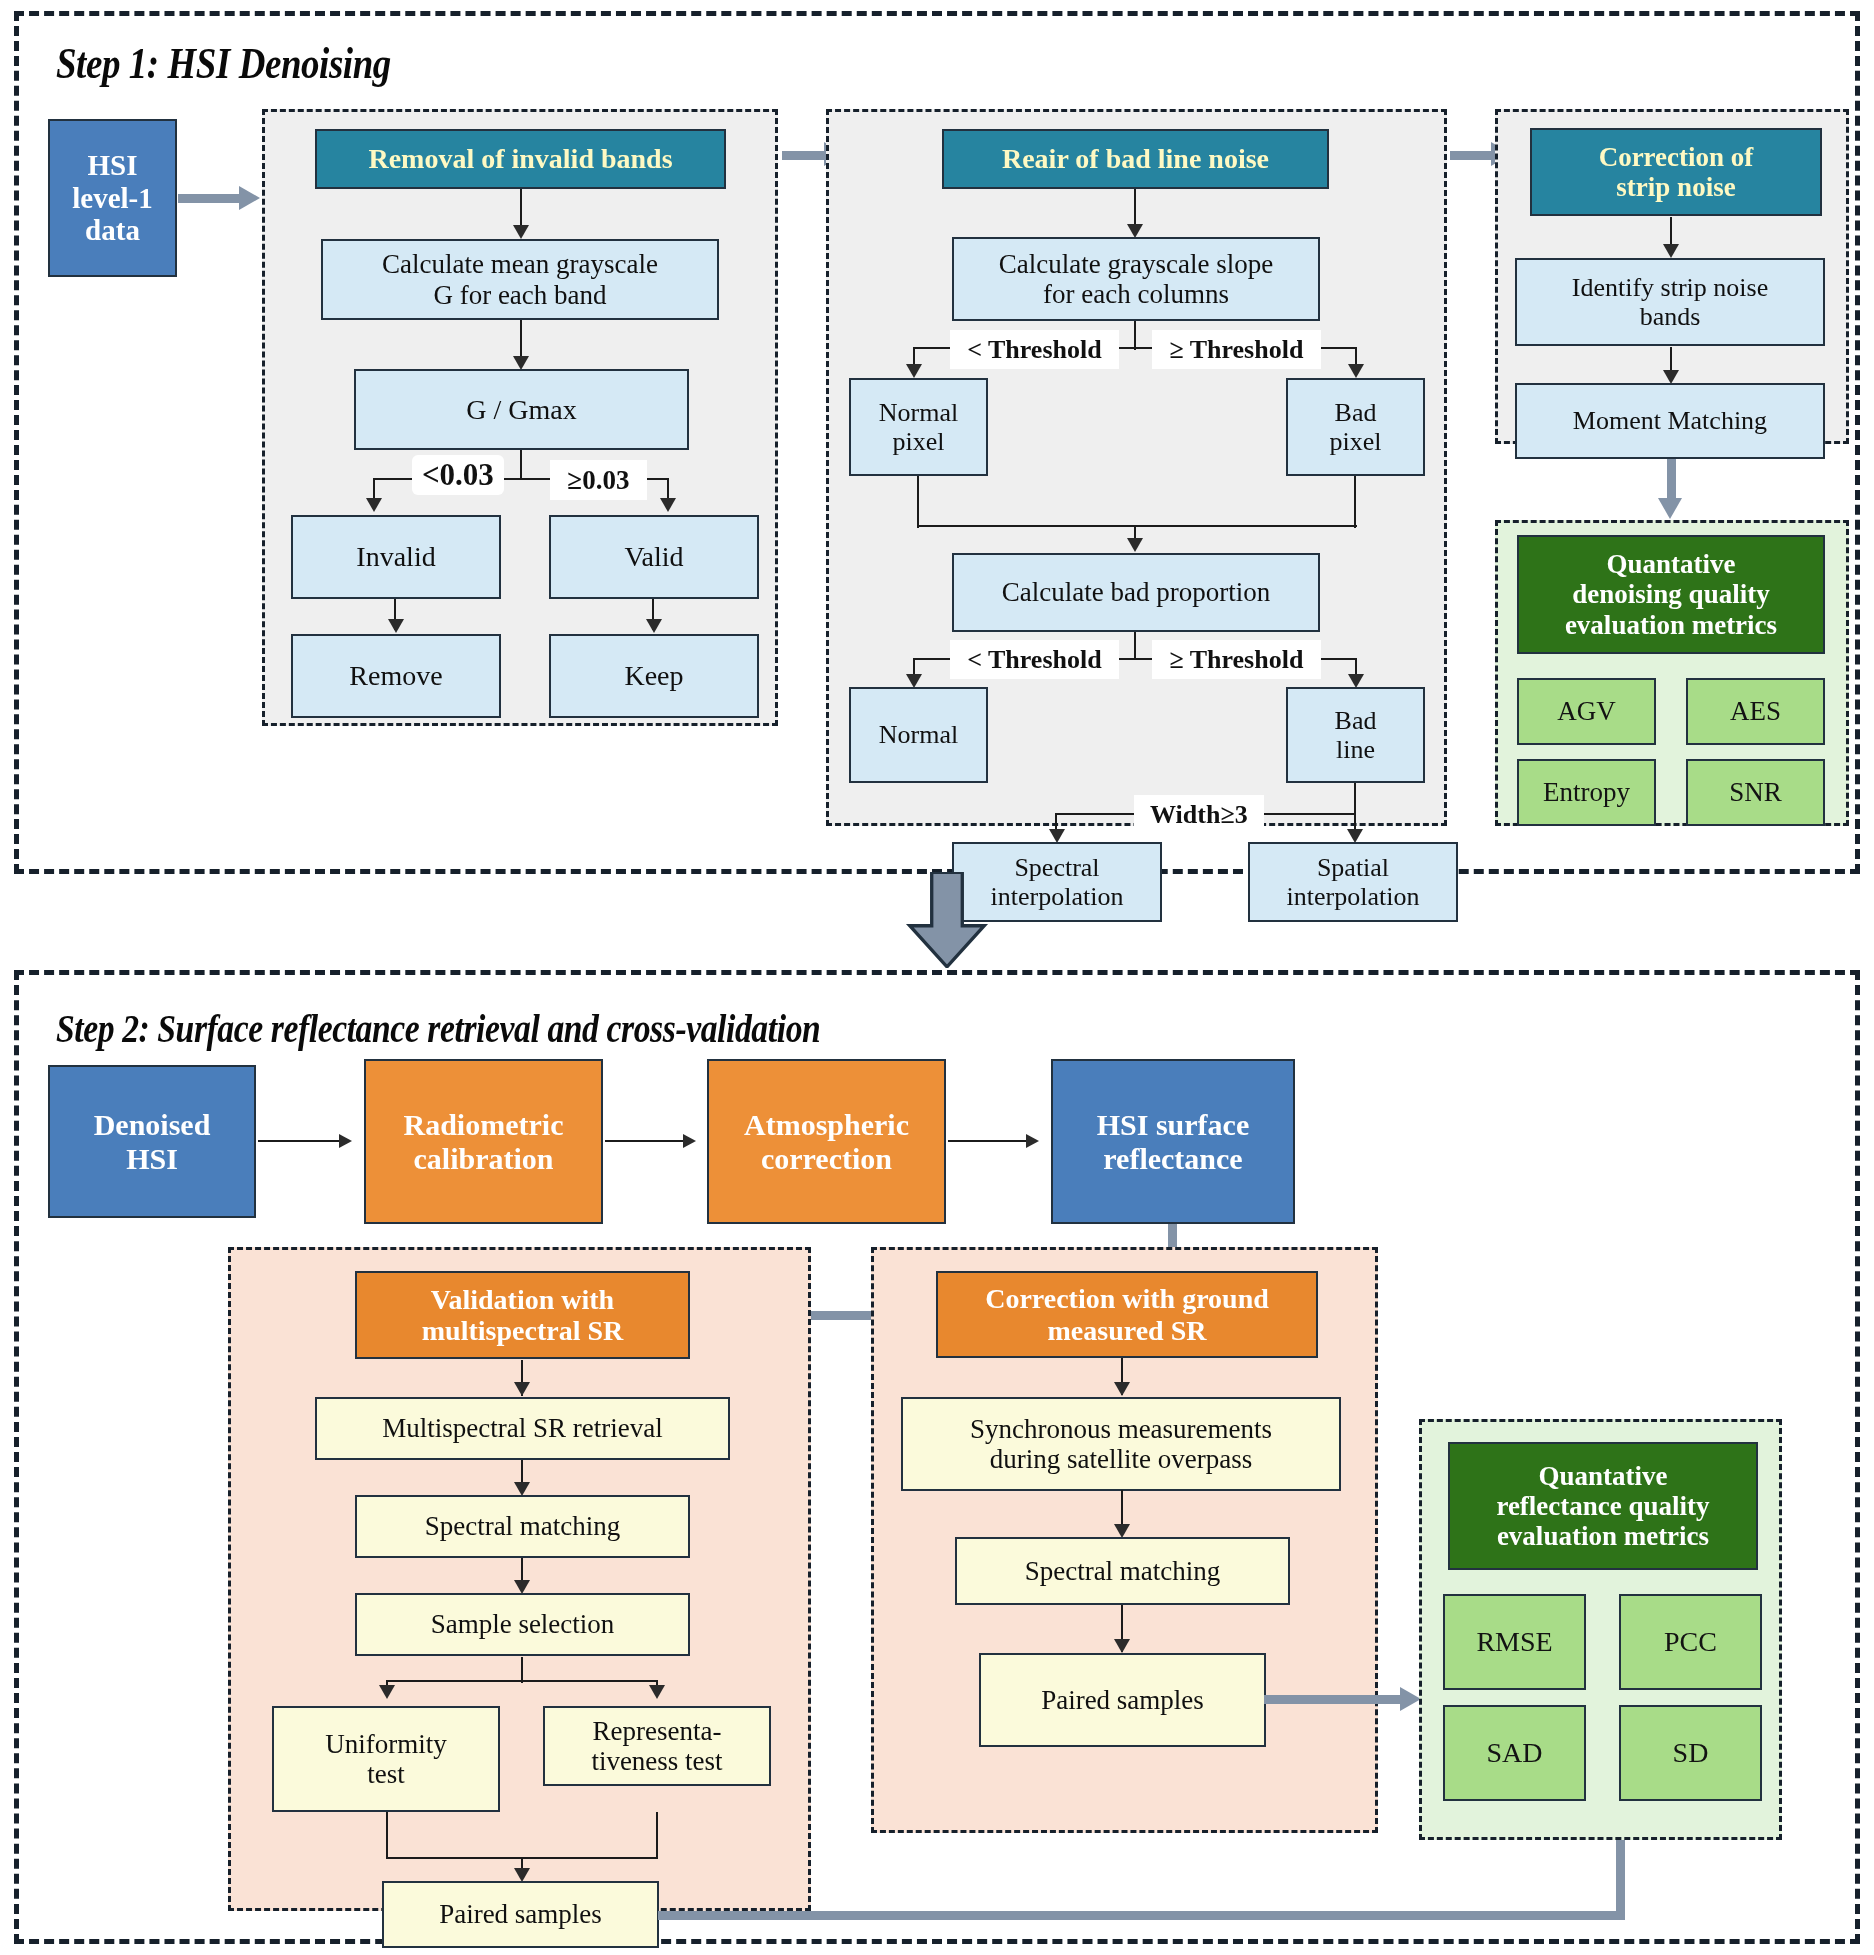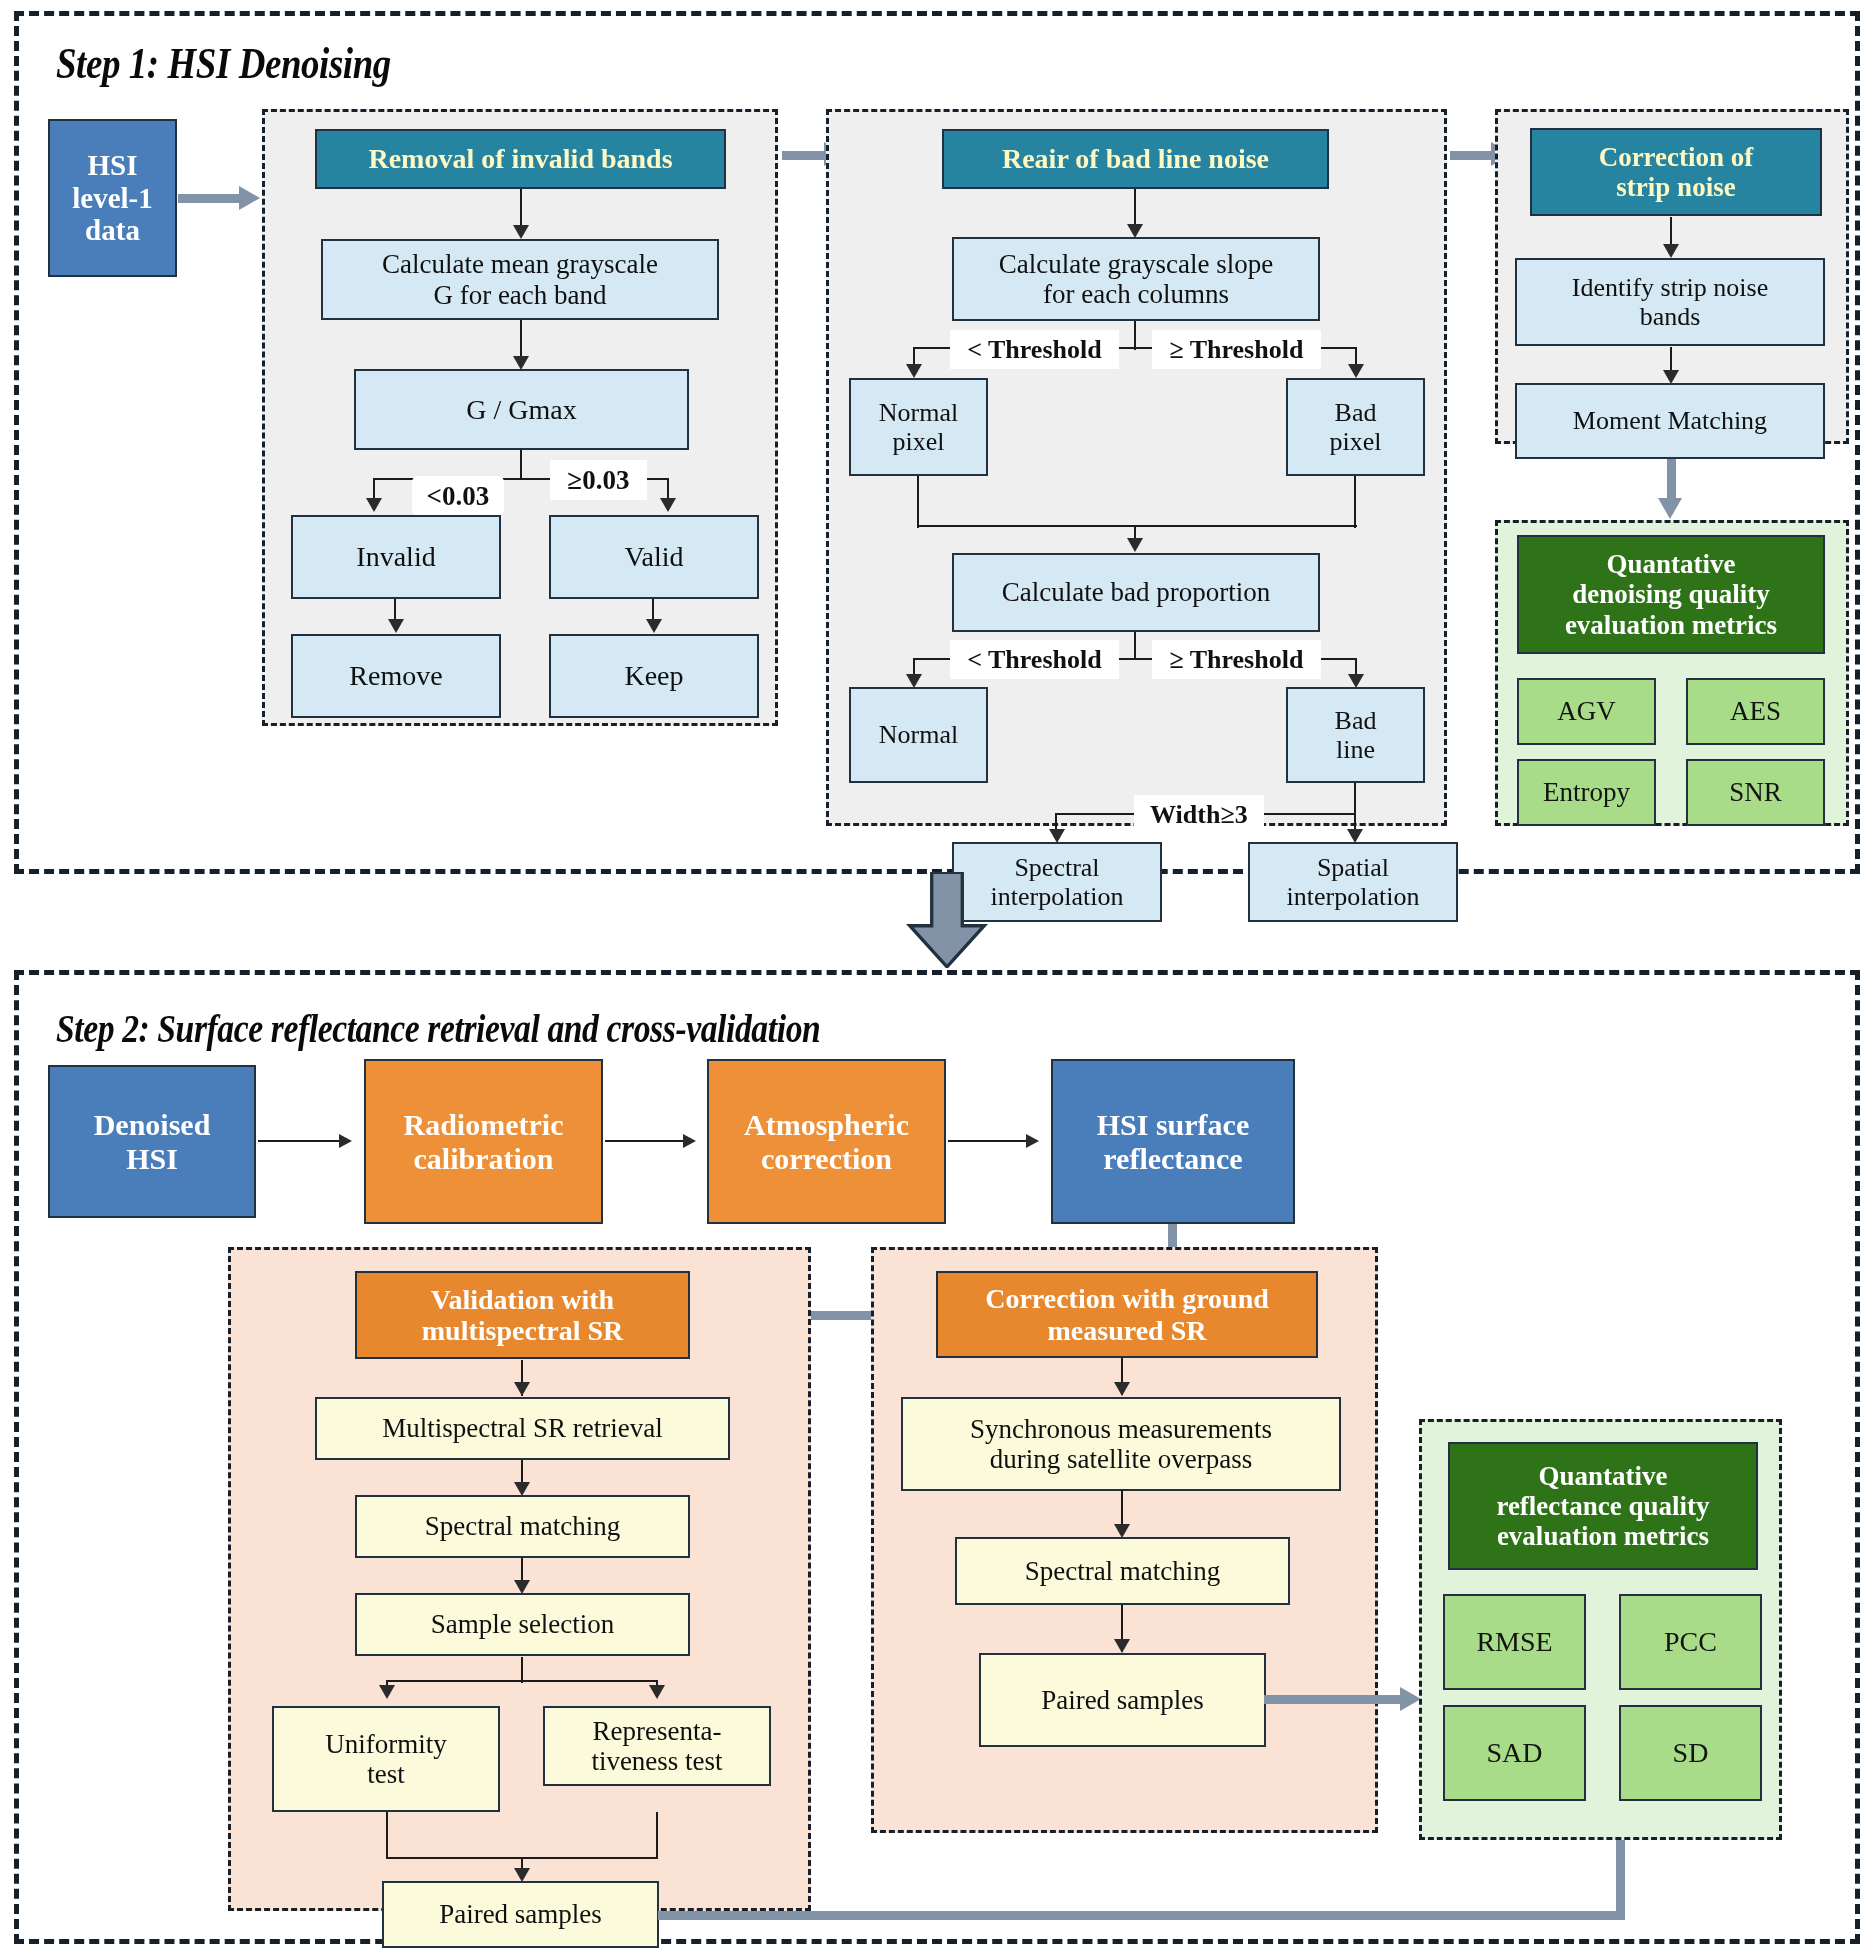--- a/index.html
+++ b/index.html
@@ -110,21 +110,21 @@
     <span>G / Gmax</span>
   </div>
 
   <div class="ln v" style="left:520px;top:450px;height:30px;"></div>
   <div class="ln h" style="left:373px;top:478px;width:296px;"></div>
   <div class="ln v" style="left:373px;top:478px;height:27px;"></div>
   <div class="ln v" style="left:667px;top:478px;height:27px;"></div>
   <div class="arw-d" style="left:366px;top:498px;"></div>
   <div class="arw-d" style="left:660px;top:498px;"></div>
 
-  <div class="elabel" style="left:412px;top:476px;width:86px;height:38px;font-size:27px;border-radius:6px;">&lt;0.03</div>
+  <div class="elabel" style="left:412px;top:455px;width:86px;height:38px;font-size:31px;border-radius:6px;">&lt;0.03</div>
   <div class="elabel" style="left:550px;top:460px;width:91px;height:38px;font-size:27px;">≥0.03</div>
 
   <div class="box lightblue" style="left:291px;top:515px;width:210px;height:84px;font-size:28px;">
     <span>Invalid</span>
   </div>
   <div class="box lightblue" style="left:549px;top:515px;width:210px;height:84px;font-size:28px;">
     <span>Valid</span>
   </div>
 
   <div class="ln v" style="left:394px;top:599px;height:31px;"></div>

